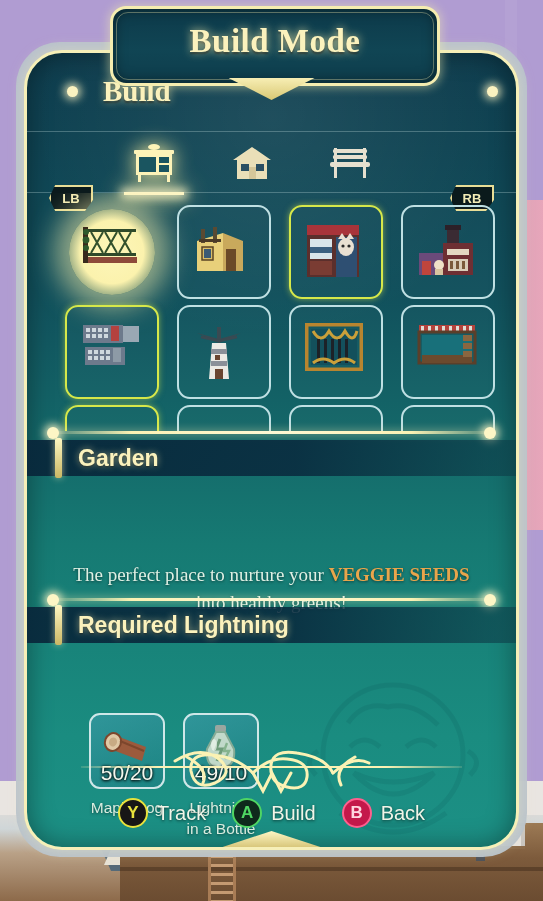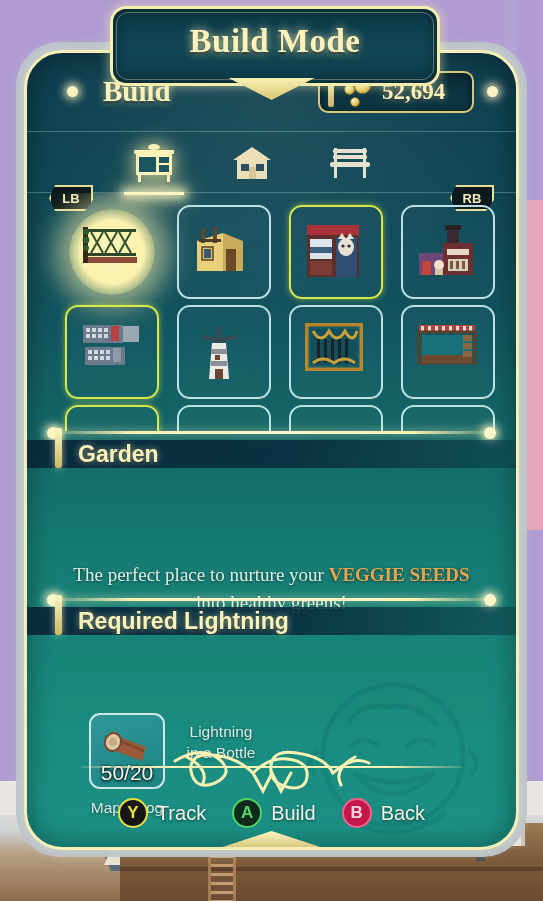--- a/index.html
+++ b/index.html
@@ -279,23 +279,23 @@
   .divider .dot {
     position:absolute; top:50%; transform:translateY(-50%);
     width:12px; height:12px; border-radius:50%;
     background:#fdf6c6; box-shadow:0 0 9px 3px rgba(253,246,198,.85);
   }
   .divider .dot.l { left:-6px; }
   .divider .dot.r { right:-6px; }
 
   
   .section-head {
-    position:absolute; left:0; right:0; height:28px;
+    position:absolute; left:0; right:0; height:36px;
     background: linear-gradient(90deg, rgba(8,38,58,.92) 0%, rgba(9,42,62,.88) 55%, rgba(12,58,70,.55) 100%);
-    display:flex; align-items:flex-end;
+    display:flex; align-items:center;
   }
   .section-head .bar {
     width:7px; height:40px; margin-left:28px; margin-right:16px;
     background: linear-gradient(180deg,#fdf6c2, #cbb764);
     border-radius:2px;
     box-shadow:0 0 7px rgba(253,246,194,.6);
   }
   .section-head .txt {
     font-family:"Liberation Sans", sans-serif;
     font-weight:bold; font-size:23px;
@@ -423,29 +423,20 @@
   </div>
   <div class="banner-notch"></div>
 
   <div class="menu-panel">
 
     <div class="header-row">
       <div class="corner-dot" style="left:40px; top:33px;"></div>
       <div class="corner-dot" style="right:18px; top:33px;"></div>
       <div class="build-label">Build</div>
 
-      <div class="currency-pill">
-        <div class="currency-bar"></div>
-        <div class="coin-icon">
-            <i></i>
-            <i></i>
-            <i></i>
-          </div>
-        <div class="currency-value">52,694</div>
-      </div>
     </div>
 
     <div class="tab-bar">
       <div class="bumper lb">LB</div>
       <div class="bumper rb">RB</div>
 
       <div class="tabs">
         <div class="tab active">
           <span>
             <svg width="44" height="40" viewBox="0 0 44 40">
@@ -707,20 +698,32 @@
               <ellipse cx="13" cy="13" rx="4" ry="4.5" transform="rotate(20 13 13)" fill="#c8ab84"></ellipse>
               <path d="M20 12 L44 22" stroke="#7d462c" stroke-width="2"></path>
             </svg>
           </span>
           <span class="mat-count">50/20</span>
         </div>
         <div class="mat-name">Maple Log</div>
       </div>
 
       <div class="mat">
+        <div class="mat-box">
+          <span>
+            <svg width="46" height="52" viewBox="0 0 46 52">
+              <rect x="17" y="2" width="11" height="7" rx="2" fill="#9aa6a0"></rect>
+              <path d="M18 9 L27 9 L36 26 Q38 44 22 46 Q7 44 9 26 Z" fill="#cfe0cf" opacity=".92" stroke="#8fae96" stroke-width="2"></path>
+              <path d="M22 16 L18 26 L24 26 L19 38" stroke="#6f9c7a" stroke-width="3" fill="none"></path>
+              <path d="M29 20 L26 28 L31 28 L27 36" stroke="#86b38e" stroke-width="2.4" fill="none"></path>
+              <ellipse cx="16" cy="22" rx="3" ry="6" fill="#eef6ee" opacity=".7"></ellipse>
+            </svg>
+          </span>
+          <span class="mat-count">49/10</span>
+        </div>
         <div class="mat-name">Lightning in a Bottle</div>
       </div>
     </div>
 
     <div class="foot-line"></div>
     <div class="knot">
       <svg width="230" height="62" viewBox="0 0 230 62">
         <g stroke="#fbf2b4" stroke-width="3" fill="none" stroke-linecap="round">
           <path d="M18 18 Q44 2 62 16 Q78 30 58 40 Q38 48 34 28 Q32 10 56 12 Q80 14 96 30"></path>
           <path d="M96 30 Q112 14 130 16 Q152 18 150 34 Q148 48 130 44 Q112 40 114 22 Q116 6 140 10 Q168 14 176 30"></path>

